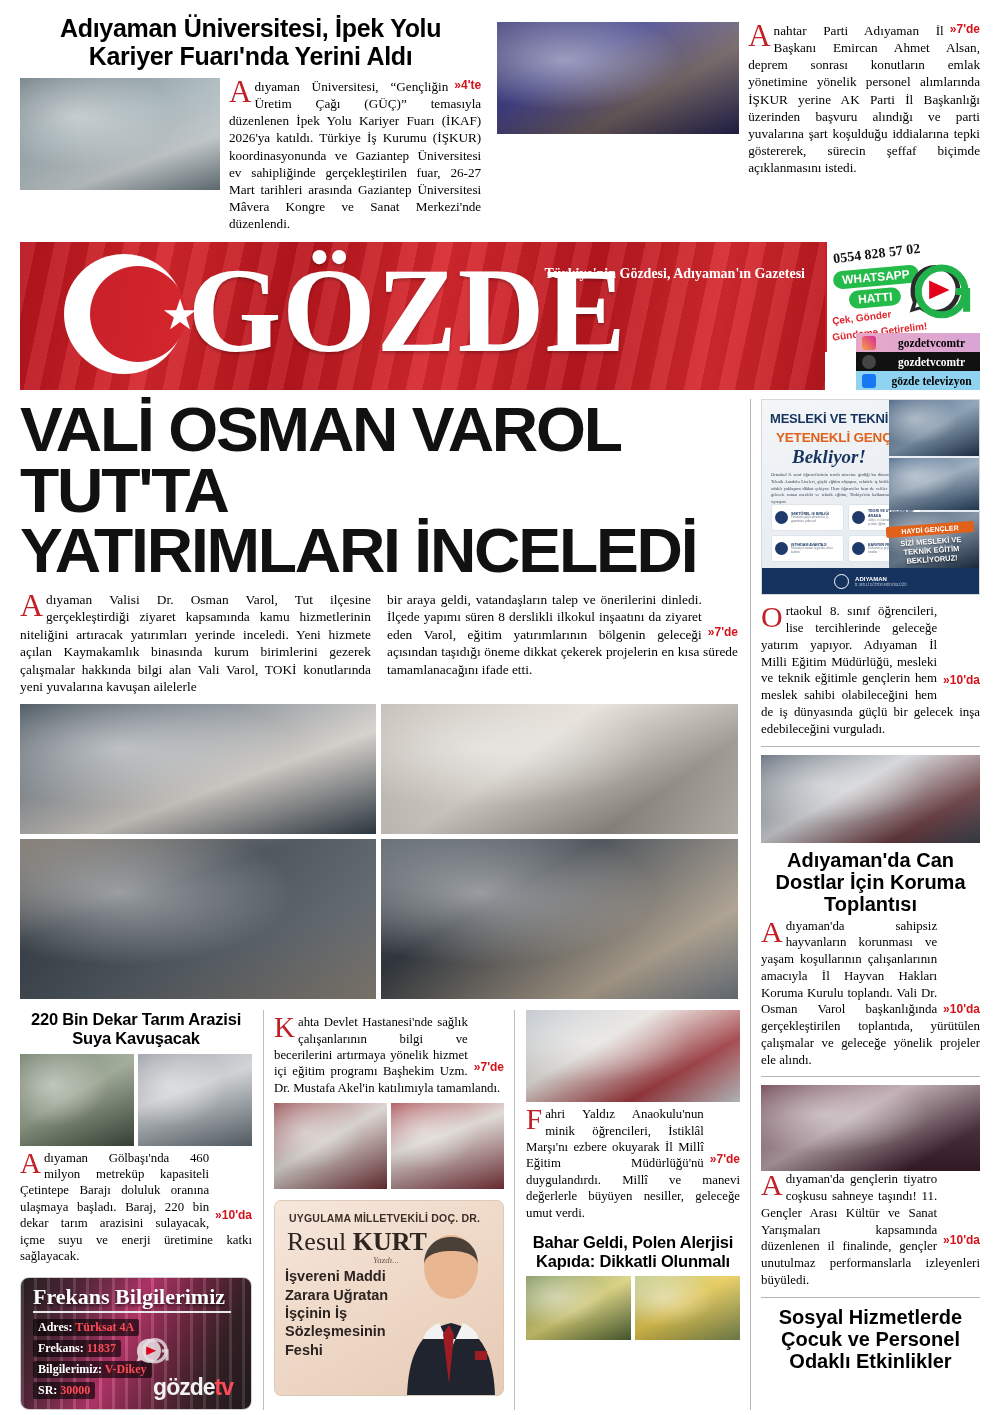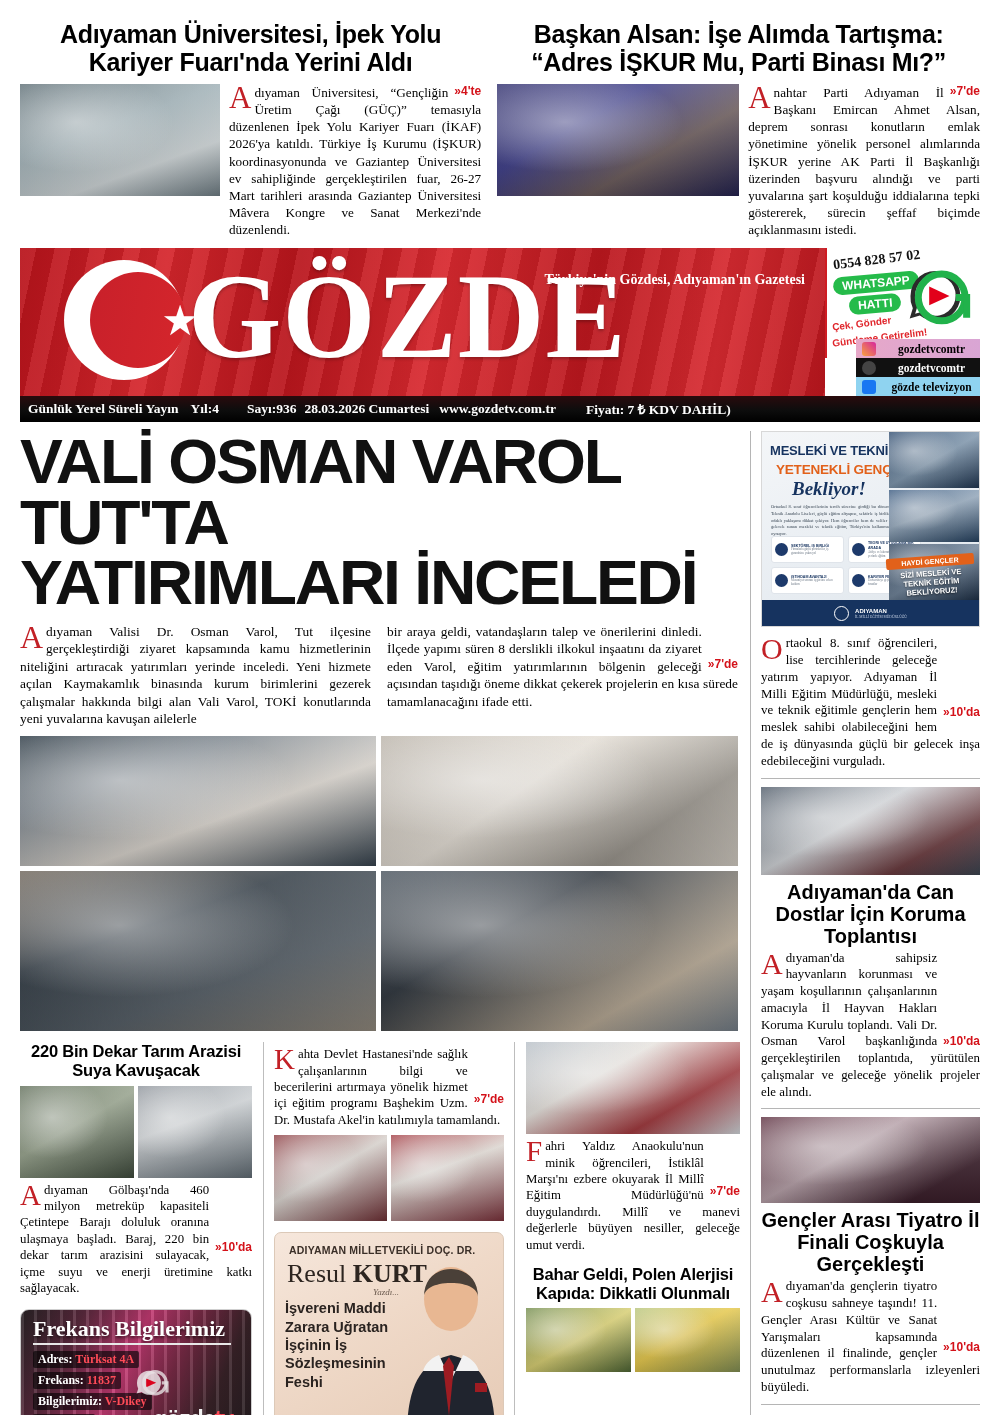--- a/index.html
+++ b/index.html
@@ -29,21 +29,21 @@
   
   .ph{ position:relative; overflow:hidden; background:#c9ccd1; }
   .ph::after{
     content:""; position:absolute; inset:0;
     background:
       radial-gradient(ellipse at 28% 34%, rgba(255,255,255,.45), rgba(255,255,255,0) 48%),
       linear-gradient(180deg, rgba(255,255,255,.18), rgba(0,0,0,.16));
   }
 
   
-  .topstrip{ display:flex; gap:16px; padding-top:20px; }
+  .topstrip{ display:flex; gap:16px; padding-top:14px; }
   .ts-col{ width:470px; }
   .ts-col.right{ width:492px; }
   .ts-head{
     font-family:"Liberation Sans", sans-serif; font-weight:bold;
     font-size:25px; line-height:1.12; text-align:center; letter-spacing:-.3px;
   }
   .ts-body{ display:flex; gap:9px; margin-top:8px; }
   .ts-text{ font-size:13.2px; line-height:1.30; flex:1; }
   .ts-text .dropcap{ font-size:31px; }
 
@@ -286,21 +286,20 @@
         <div class="ph" style="width:200px;height:112px;background:linear-gradient(160deg,#5a6b72,#9fb0b6 40%,#cfd6d8 70%,#6d7b82);"></div>
         <div class="ts-text serif jus">
           <span class="dropcap">A</span>
           <span class="page-ref">»4'te</span>
           <span>dıyaman Üniversitesi, “Gençliğin Üretim Çağı (GÜÇ)” temasıyla düzenlenen İpek Yolu Kariyer Fuarı (İKAF) 2026'ya katıldı. Türkiye İş Kurumu (İŞKUR) koordinasyonunda ve Gaziantep Üniversitesi ev sahipliğinde gerçekleştirilen fuar, 26-27 Mart tarihleri arasında Gaziantep Üniversitesi Mâvera Kongre ve Sanat Merkezi'nde düzenlendi.</span>
         </div>
       </div>
     </div>
 
     <div class="ts-col right">
-      <div class="ts-head">Başkan Alsan: İşe Alımda Tartışma: “Adres İŞKUR Mu, Parti Binası Mı?”</div>
       <div class="ts-body">
         <div class="ph" style="width:242px;height:112px;background:linear-gradient(150deg,#2c2b6b,#3a3a86 35%,#6b5b5b 65%,#23224f);"></div>
         <div class="ts-text serif jus">
           <span class="dropcap">A</span>
           <span class="page-ref">»7'de</span>
           <span>nahtar Parti Adıyaman İl Başkanı Emircan Ahmet Alsan, deprem sonrası konutların emlak yönetimine yönelik personel alımlarında İŞKUR yerine AK Parti İl Başkanlığı üzerinden başvuru alındığı ve parti yuvalarına şart koşulduğu iddialarına tepki göstererek, sürecin şeffaf biçimde açıklanmasını istedi.</span>
         </div>
       </div>
     </div>
   </div>
@@ -339,28 +338,20 @@
           <span class="lbl">gozdetvcomtr</span>
         </div>
         <div class="social-row sr-fb">
           <i class="sicon" style="background:#1877f2;"></i>
           <span class="lbl">gözde televizyon</span>
         </div>
       </div>
     </div>
   </div>
 
-  <div class="infobar">
-    <span class="seg">Günlük Yerel Süreli Yayın</span>
-    <span class="seg" style="margin-left:12px">Yıl:4</span>
-    <span class="seg" style="margin-left:28px">Sayı:936</span>
-    <span class="seg" style="margin-left:8px">28.03.2026 Cumartesi</span>
-    <span class="seg" style="margin-left:10px">www.gozdetv.com.tr</span>
-    <span class="seg" style="margin-left:30px">Fiyatı: 7 ₺  KDV DAHİL)</span>
-  </div>
 
   <div class="main">
 
     <div class="col-left">
 
       <div class="bighead">VALİ OSMAN VAROL TUT'TA</div>
       <div class="bighead">YATIRIMLARI İNCELEDİ</div>
 
       <div class="lead serif">
         <div class="jus">
@@ -426,21 +417,21 @@
               <span class="page-ref" style="float:right;margin-top:46px">»7'de</span>
               <span>ahta Devlet Hastanesi'nde sağlık çalışanlarının bilgi ve becerilerini artırmaya yönelik hizmet içi eğitim programı Başhekim Uzm. Dr. Mustafa Akel'in katılımıyla tamamlandı.</span>
             </div>
             <div style="display:flex;gap:4px;margin-top:7px">
               <div class="ph" style="width:114px;height:86px;background:linear-gradient(150deg,#8b3a3f,#d8d2cd 45%,#6d2f34);"></div>
               <div class="ph" style="width:114px;height:86px;background:linear-gradient(160deg,#a23b42,#e0dad4 40%,#79313a);"></div>
             </div>
           </div>
 
           <div class="ad-kurt" style="margin-top:11px">
-            <div class="kicker">ADIYAMAN MİLLETVEKİLİ DOÇ. DR.</div>
+            <div class="kicker">UYGULAMA MİLLETVEKİLİ DOÇ. DR.</div>
             <div class="name"><span>Resul </span><b>KURT</b></div>
             <div class="yazdi">Yazdı...</div>
             <div class="lines">İşvereni Maddi Zarara Uğratan İşçinin İş Sözleşmesinin Feshi</div>
             <svg class="kurt-figure" viewBox="0 0 120 170">
               <ellipse cx="62" cy="42" rx="27" ry="32" fill="#e8b792"></ellipse>
               <path d="M35 40c0-18 12-28 27-28s27 10 27 28c0-8-10-14-27-14S35 32 35 40z" fill="#4a4038"></path>
               <path d="M18 170c2-48 18-66 44-72 26 6 42 24 44 72z" fill="#20242e"></path>
               <path d="M50 98l12 26 12-26c10 4 14 10 16 16l-56 0c2-6 6-12 16-16z" fill="#f2f2f2"></path>
               <path d="M60 100l5 9-5 50-6-50z" fill="#9e1c22"></path>
               <rect x="86" y="126" width="12" height="9" fill="#9e1c22"></rect>
@@ -547,21 +538,20 @@
           <span class="dropcap">A</span>
           <span class="page-ref" style="float:right;margin-top:84px">»10'da</span>
           <span>dıyaman'da sahipsiz hayvanların korunması ve yaşam koşullarının çalışanlarının amacıyla İl Hayvan Hakları Koruma Kurulu toplandı. Vali Dr. Osman Varol başkanlığında gerçekleştirilen toplantıda, yürütülen çalışmalar ve geleceğe yönelik projeler ele alındı.</span>
         </div>
       </div>
 
       <div class="rule"></div>
 
       <div>
         <div class="ph" style="height:86px;background:linear-gradient(150deg,#5a2c3c,#b6a0a8 40%,#3a1e2a 80%);"></div>
-        <div class="rc-head">Gençler Arası Tiyatro İl Finali Coşkuyla Gerçekleşti</div>
         <div class="rc-txt serif jus">
           <span class="dropcap">A</span>
           <span class="page-ref" style="float:right;margin-top:62px">»10'da</span>
           <span>dıyaman'da gençlerin tiyatro coşkusu sahneye taşındı! 11. Gençler Arası Kültür ve Sanat Yarışmaları kapsamında düzenlenen il finalinde, gençler unutulmaz performanslarla izleyenleri büyüledi.</span>
         </div>
       </div>
 
       <div class="rule"></div>
 
       <div>

